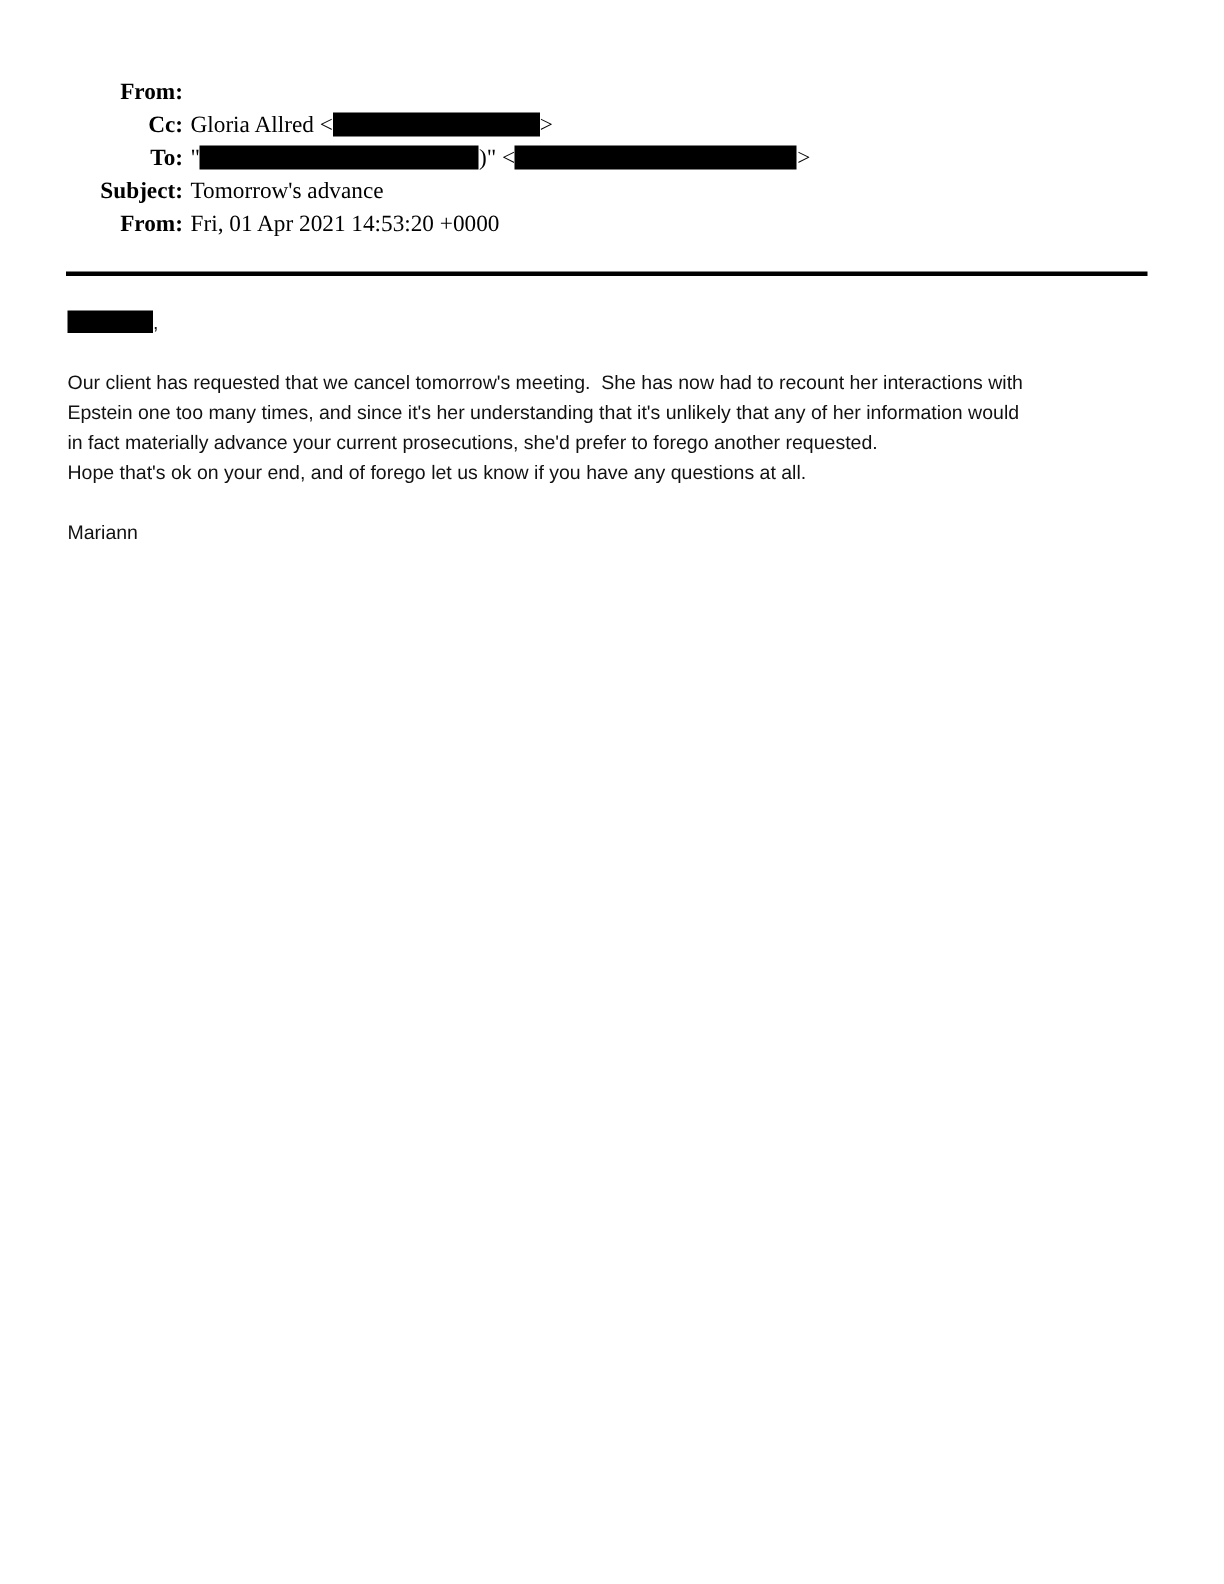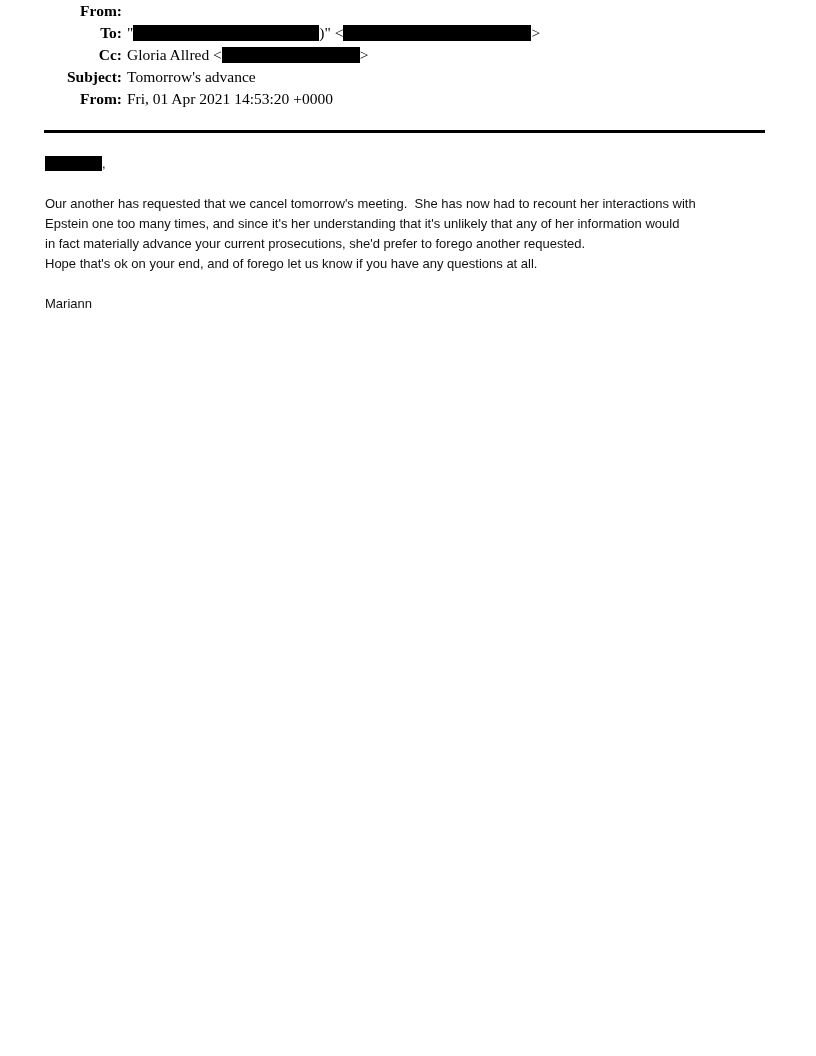--- a/index.html
+++ b/index.html
@@ -8,20 +8,21 @@
     width: 816px;
     height: 1056px;
     margin: 0 auto;
     background: #ffffff;
     overflow: hidden;
     color: #000;
   }
 
   
   .email-header {
+    padding-top: 51px;
     font-family: "Liberation Serif", "DejaVu Serif", serif;
     font-size: 15.5px;
     line-height: 22px;
     color: #000;
   }
   .hrow { display: flex; }
   .hlabel {
     flex: 0 0 122px;
     width: 122px;
     text-align: right;
@@ -68,27 +69,27 @@
 
 <div class="page">
 
   <div class="email-header">
 
     <div class="hrow">
       <span class="hlabel">From:</span>
     </div>
 
     <div class="hrow">
-      <span class="hlabel">To:</span>
-      <span class="hvalue"><span>"</span><span class="redact r-to-name"></span><span>)" &lt;</span><span class="redact r-to-email"></span><span>&gt;</span></span>
+      <span class="hlabel">Cc:</span>
+      <span class="hvalue"><span>Gloria Allred &lt;</span><span class="redact r-cc"></span><span>&gt;</span></span>
     </div>
 
     <div class="hrow">
-      <span class="hlabel">Cc:</span>
-      <span class="hvalue"><span>Gloria Allred &lt;</span><span class="redact r-cc"></span><span>&gt;</span></span>
+      <span class="hlabel">To:</span>
+      <span class="hvalue"><span>"</span><span class="redact r-to-name"></span><span>)" &lt;</span><span class="redact r-to-email"></span><span>&gt;</span></span>
     </div>
 
     <div class="hrow">
       <span class="hlabel">Subject:</span>
       <span class="hvalue">Tomorrow's advance</span>
     </div>
 
     <div class="hrow">
       <span class="hlabel">From:</span>
       <span class="hvalue">Fri, 01 Apr 2021 14:53:20 +0000</span>
@@ -97,21 +98,21 @@
   </div>
 
   <div class="divider"></div>
 
   <div class="email-body">
 
     <div class="bodyline"><span class="redact r-salutation"></span><span>,</span></div>
 
     <div class="bodyline blank"></div>
 
-    <div class="bodyline">Our another has requested that we cancel tomorrow's meeting.  She has now had to recount her interactions with</div>
+    <div class="bodyline">Our client has requested that we cancel tomorrow's meeting.  She has now had to recount her interactions with</div>
     <div class="bodyline">Epstein one too many times, and since it's her understanding that it's unlikely that any of her information would</div>
     <div class="bodyline">in fact materially advance your current prosecutions, she'd prefer to forego another requested.</div>
     <div class="bodyline">Hope that's ok on your end, and of forego let us know if you have any questions at all.</div>
 
     <div class="bodyline blank"></div>
 
     <div class="bodyline">Mariann</div>
 
   </div>
 

